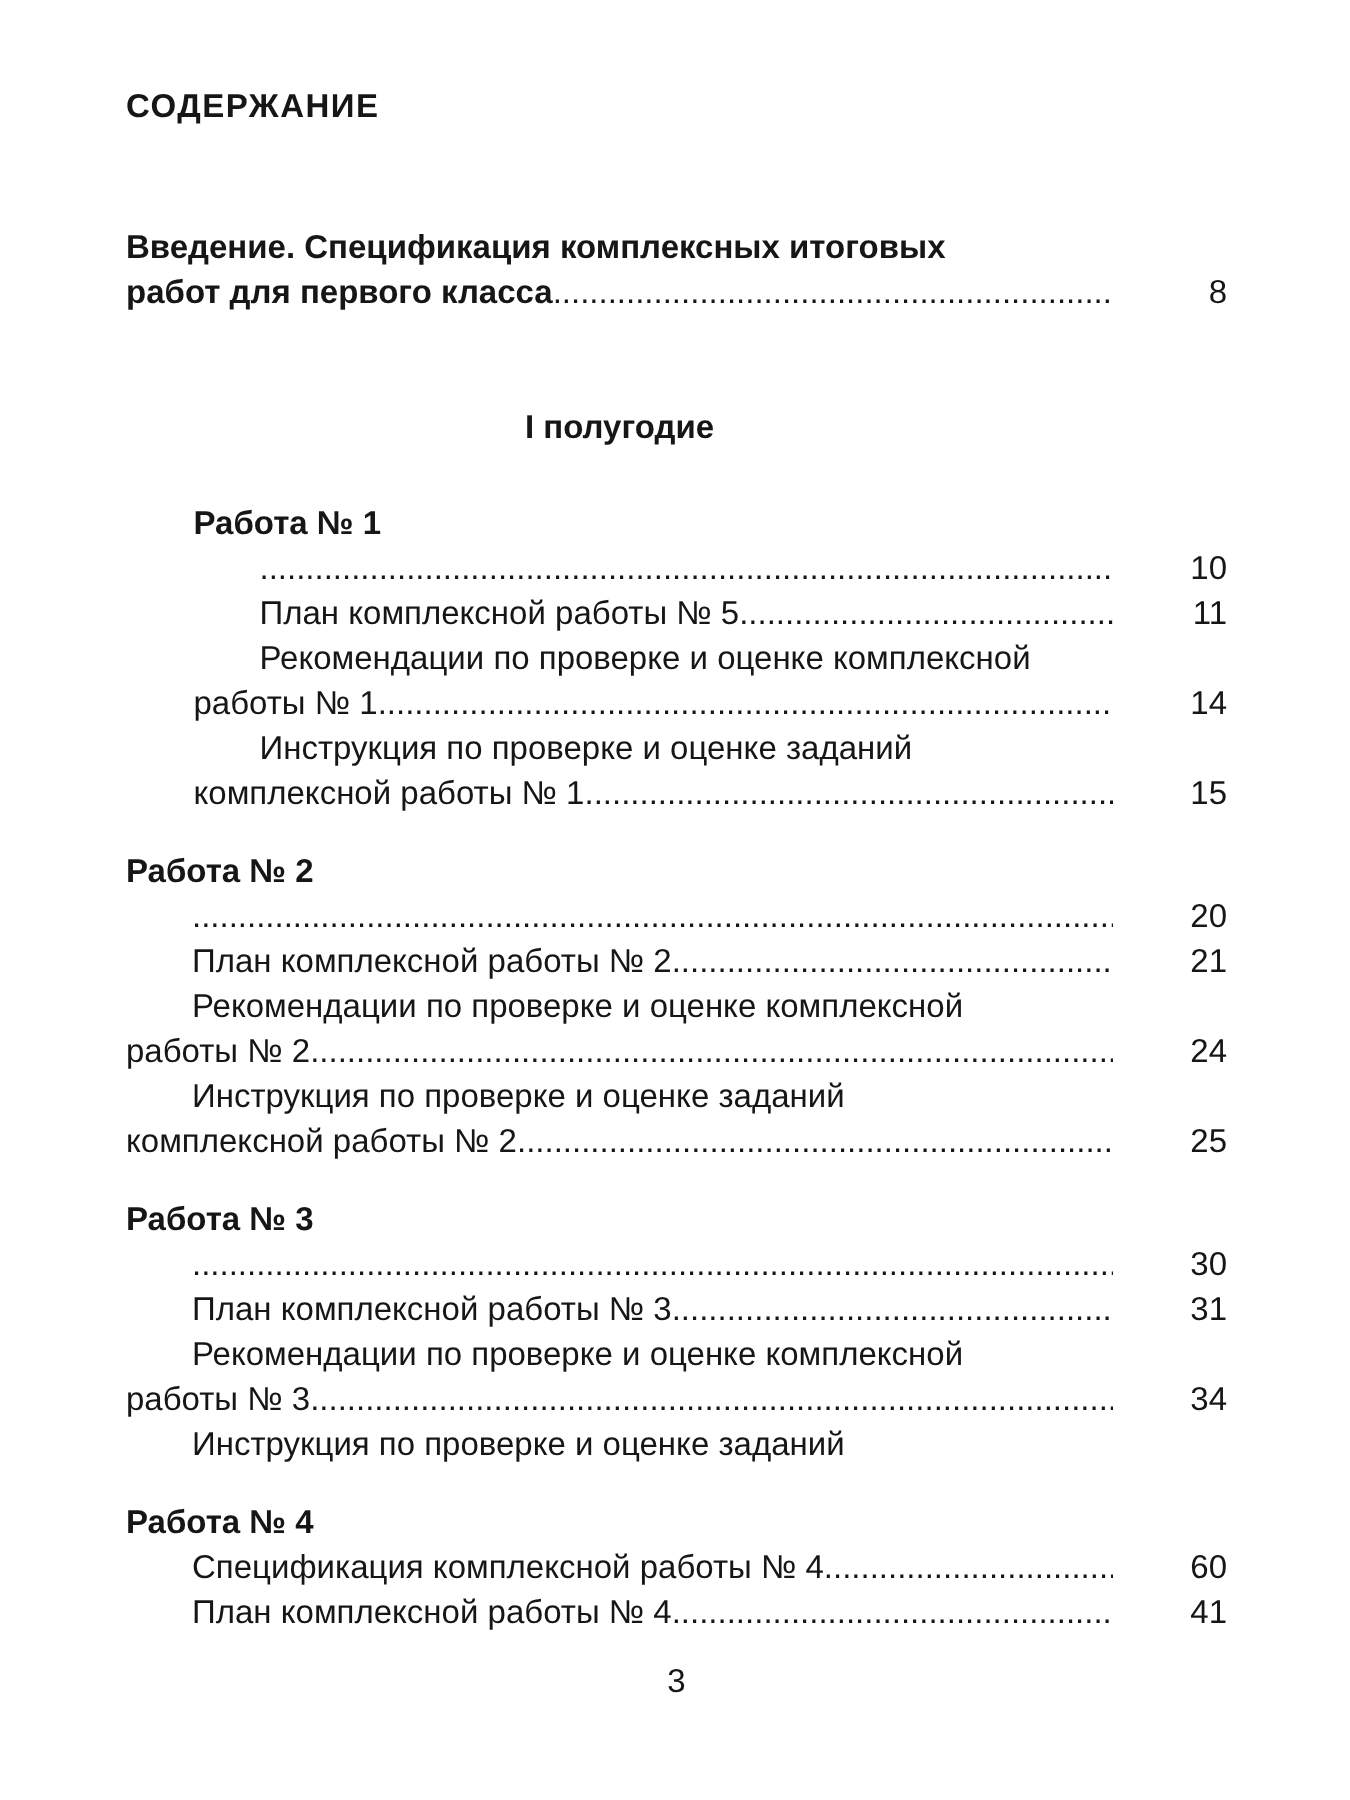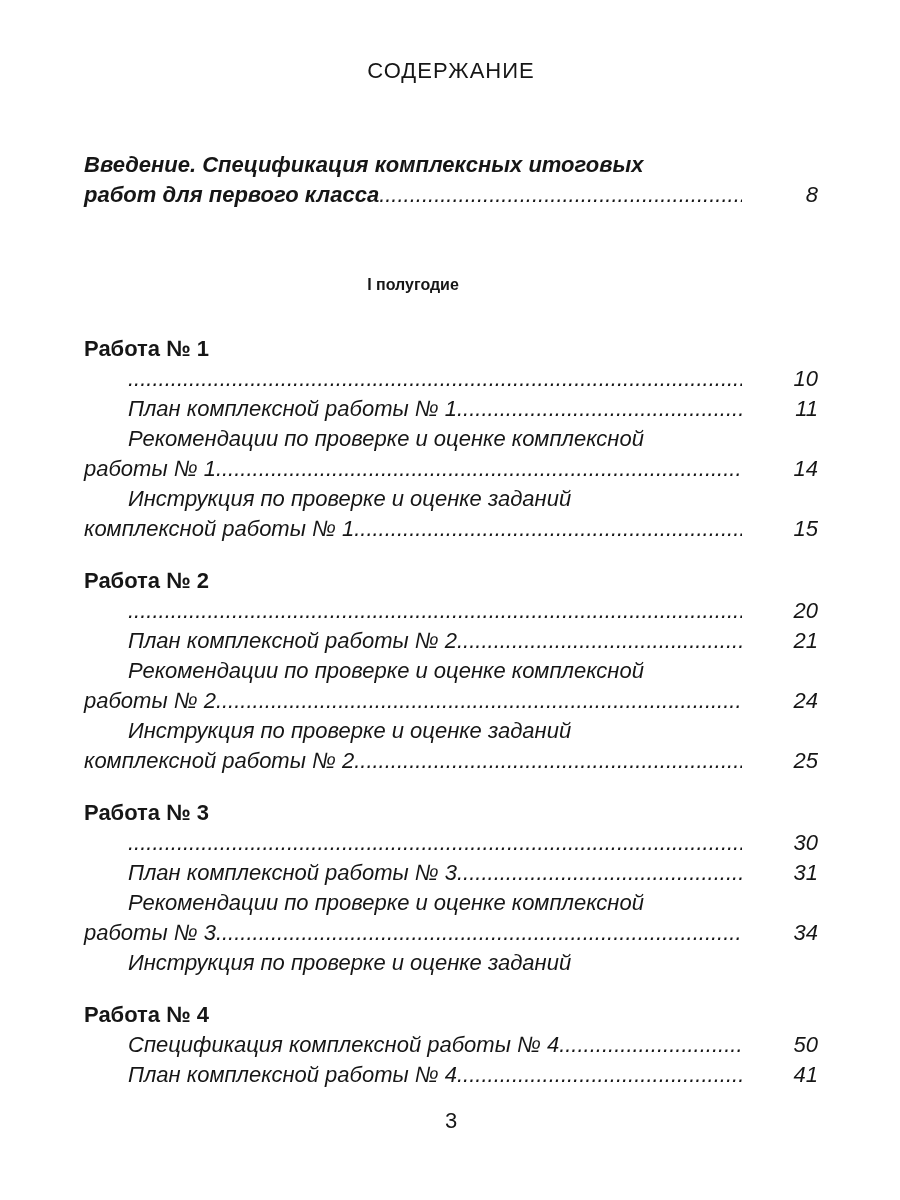--- a/index.html
+++ b/index.html
@@ -17,43 +17,43 @@
     color: #161616;
     font-family: "Liberation Sans", "DejaVu Sans", sans-serif;
     font-size: 22px;
     line-height: 30px;
     overflow: hidden;
   }
   .title {
     margin: 0 0 64px 0;
     font-size: 22px;
     line-height: 30px;
-    font-weight: normal;
-    text-align: center;
+    font-weight: bold;
+    text-align: left;
     letter-spacing: 1px;
   }
   .part-heading {
     margin: 60px 0 0 0;
     width: calc(100% - 76px);
-    font-size: 16px;
+    font-size: 22px;
     line-height: 30px;
     font-weight: bold;
     text-align: center;
   }
   .toc-section { margin-top: 22px; }
-  .toc-section.first { margin-top: 34px; }
+  .toc-section.first { margin-top: 34px; margin-left: 45px; }
   .section-heading {
     margin: 0;
     font-size: 22px;
     line-height: 30px;
     font-weight: bold;
   }
   .entry { font-weight: normal; }
   .entry.bold { font-weight: bold; }
-  .eline { line-height: 30px; white-space: nowrap; font-style: italic; }
+  .eline { line-height: 30px; white-space: nowrap; }
   .eline.indent { padding-left: 44px; }
   .eline.final { display: flex; align-items: baseline; }
   .etext { white-space: nowrap; flex: 0 0 auto; }
   .leader {
     flex: 1 1 auto;
     min-width: 0;
     overflow: hidden;
     white-space: nowrap;
     font-weight: normal;
   }
@@ -96,21 +96,21 @@
           <h2 class="section-heading">Работа № 1</h2>
           <div>
             <div class="entry">
               <div class="eline indent final">
                 <span class="leader"></span>
                 <span class="pagenum">10</span>
               </div>
             </div>
             <div class="entry">
               <div class="eline indent final">
-                <span class="etext">План комплексной работы № 1</span>
+                <span class="etext">План комплексной работы № 5</span>
                 <span class="leader"></span>
                 <span class="pagenum">11</span>
               </div>
             </div>
             <div class="entry">
               <div class="eline indent">Рекомендации по проверке и оценке комплексной</div>
               <div class="eline final">
                 <span class="etext">работы № 1</span>
                 <span class="leader"></span>
                 <span class="pagenum">14</span>
@@ -189,21 +189,21 @@
             </div>
           </div>
         </section>
         <section class="toc-section">
           <h2 class="section-heading">Работа № 4</h2>
           <div>
             <div class="entry">
               <div class="eline indent final">
                 <span class="etext">Спецификация комплексной работы № 4</span>
                 <span class="leader"></span>
-                <span class="pagenum">50</span>
+                <span class="pagenum">60</span>
               </div>
             </div>
             <div class="entry">
               <div class="eline indent final">
                 <span class="etext">План комплексной работы № 4</span>
                 <span class="leader"></span>
                 <span class="pagenum">41</span>
               </div>
             </div>
           </div>

